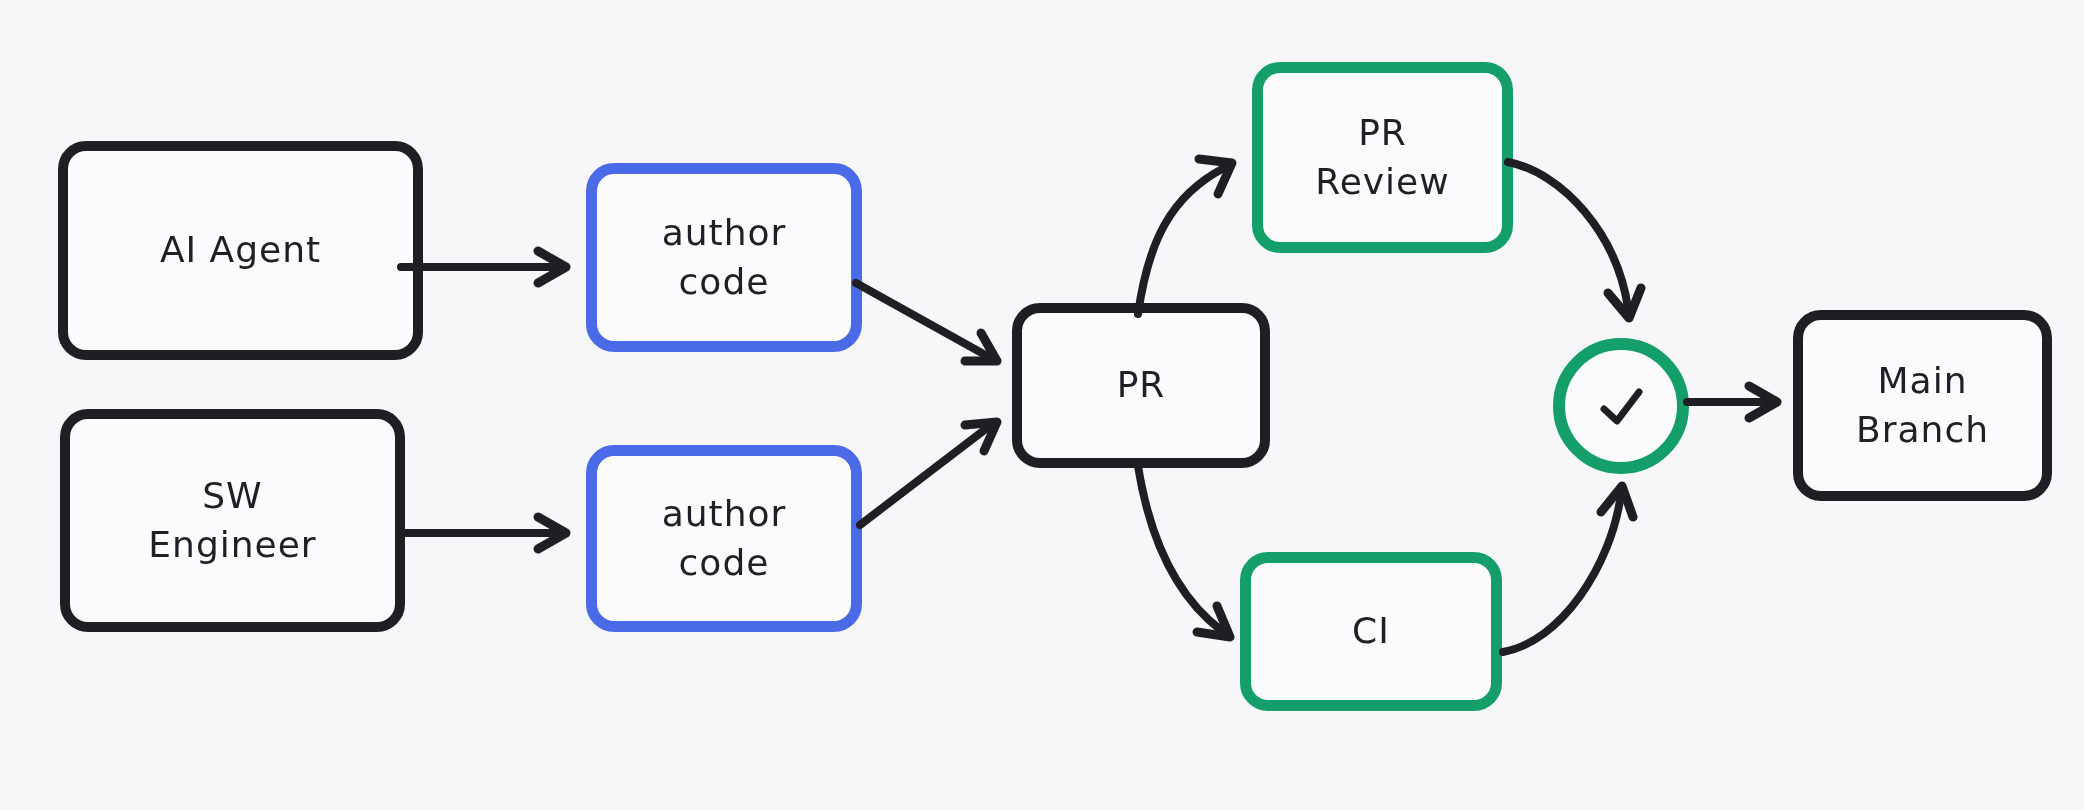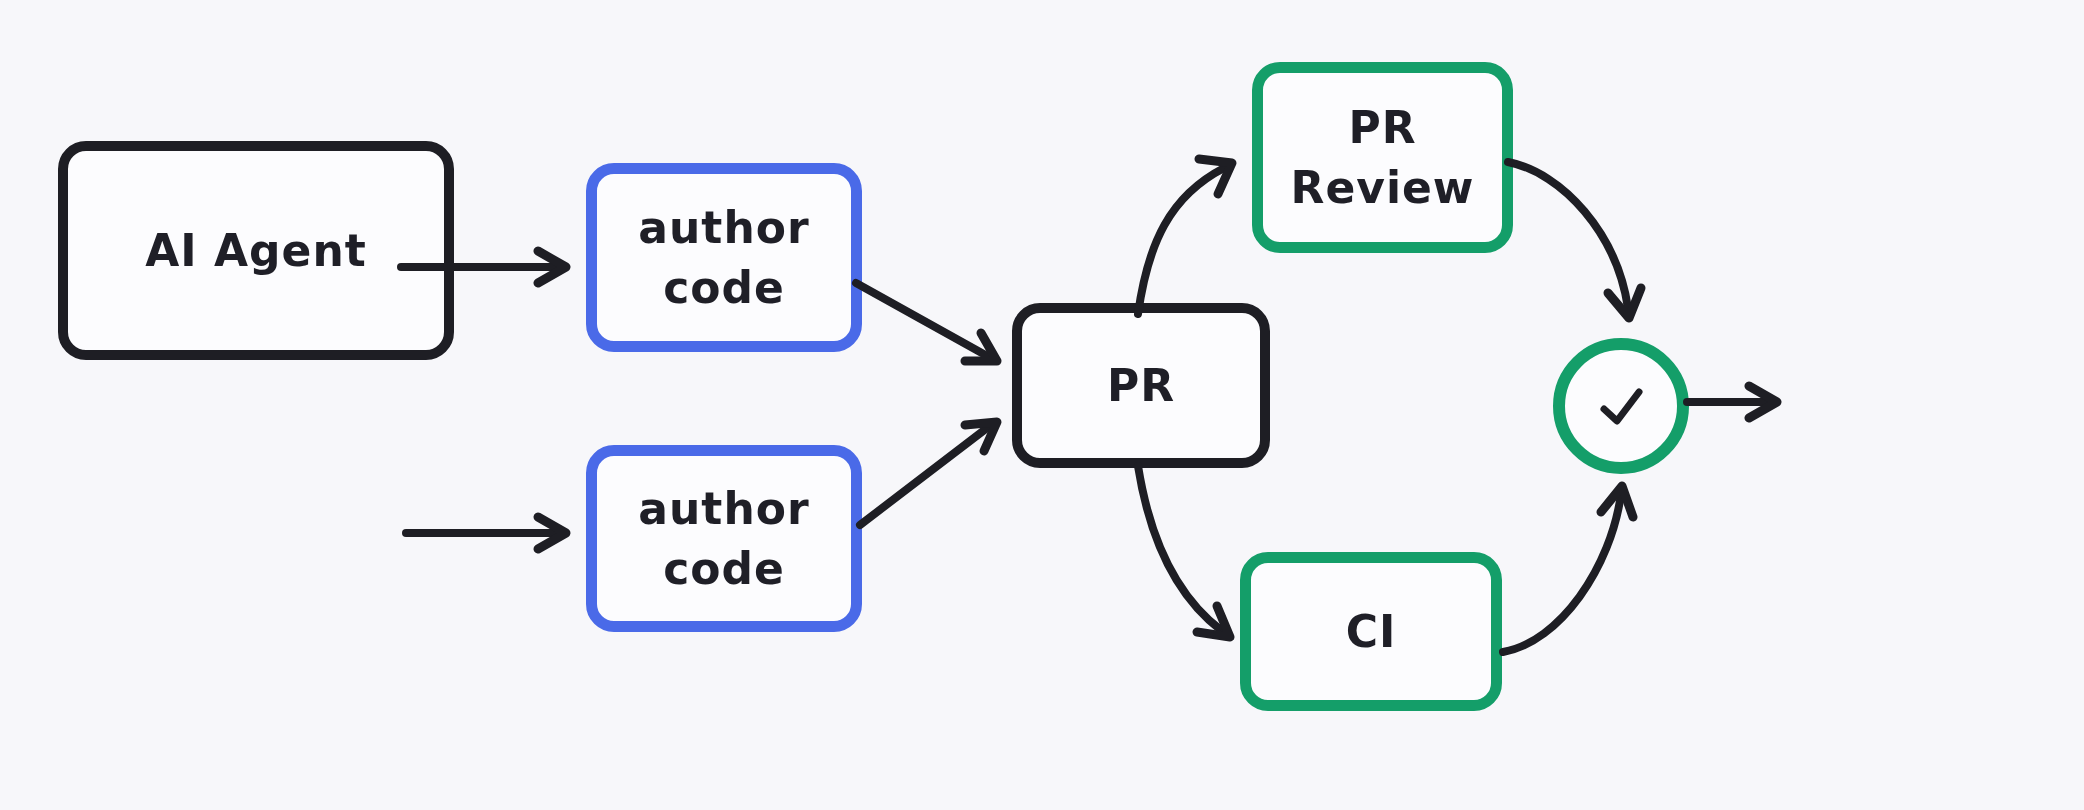--- a/index.html
+++ b/index.html
@@ -19,22 +19,22 @@
     position:absolute;
     border:10px solid var(--black);
     border-radius:28px;
     background:var(--box_fill);
     display:flex;align-items:center;justify-content:center;
     z-index:1;
   }
   .node--blue{border-color:var(--blue);border-width:11px}
   .node--green{border-color:var(--green);border-width:11px}
   .node-label{
-    font-weight:700;
-    font-size:44px;
+    font-weight:400;
+    font-size:36px;
     line-height:1.35;
     color:var(--text);
     text-align:center;
     white-space:pre-line;
     letter-spacing:1px;
   }
   .node-circle{
     position:absolute;
     border:12px solid var(--green);
     border-radius:50%;
@@ -49,24 +49,28 @@
   .edge{fill:none;stroke:var(--black);stroke-width:8;stroke-linecap:round;stroke-linejoin:round}
   .edge-head{fill:none;stroke:var(--black);stroke-width:9;stroke-linecap:round;stroke-linejoin:round}
   .check-glyph{display:block}
   .check-glyph path{fill:none;stroke:var(--black);stroke-width:7;stroke-linecap:round;stroke-linejoin:round}
 </style>
 </head>
 <body>
 
 <div class="canvas">
 
-  <div class="node" style="left:58px;top:141px;width:396px;height:219px">
+  <div class="node" style="left:58px;top:141px;width:365px;height:219px">
     <span class="node-label">AI Agent</span>
   </div>
 
+  <div class="node" style="left:60px;top:409px;width:345px;height:223px">
+    <span class="node-label">SW
+Engineer</span>
+  </div>
 
   <div class="node node--blue" style="left:586px;top:163px;width:276px;height:189px">
     <span class="node-label">author
 code</span>
   </div>
 
   <div class="node node--blue" style="left:586px;top:445px;width:276px;height:187px">
     <span class="node-label">author
 code</span>
   </div>
@@ -83,20 +87,24 @@
   <div class="node node--green" style="left:1240px;top:552px;width:262px;height:159px">
     <span class="node-label">CI</span>
   </div>
 
   <div class="node-circle" style="left:1553px;top:338px;width:136px;height:136px">
     <svg class="check-glyph" width="48" height="42" viewBox="0 0 48 42" aria-hidden="true">
       <path d="M7 24 L20 36 L42 7"></path>
     </svg>
   </div>
 
+  <div class="node" style="left:1793px;top:310px;width:259px;height:191px">
+    <span class="node-label">Main
+Branch</span>
+  </div>
 
   <svg class="edges" viewBox="0 0 2084 810">
 
     <g>
       <path class="edge" d="M401 267 L558 267"></path>
       <path class="edge-head" d="M538 251 L566 267 L538 283"></path>
     </g>
 
     <g>
       <path class="edge" d="M406 533 L558 533"></path>

